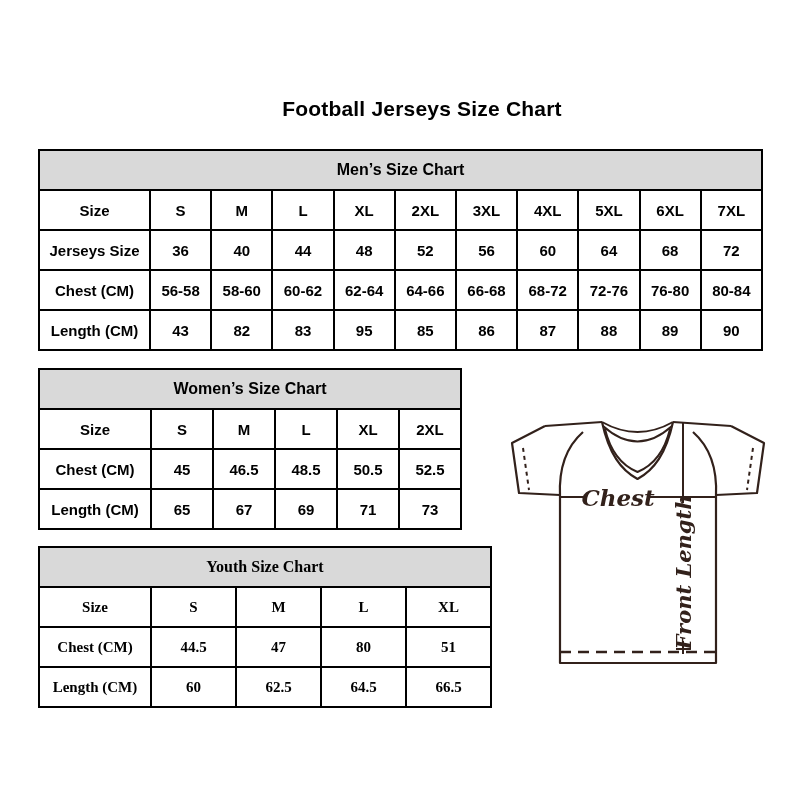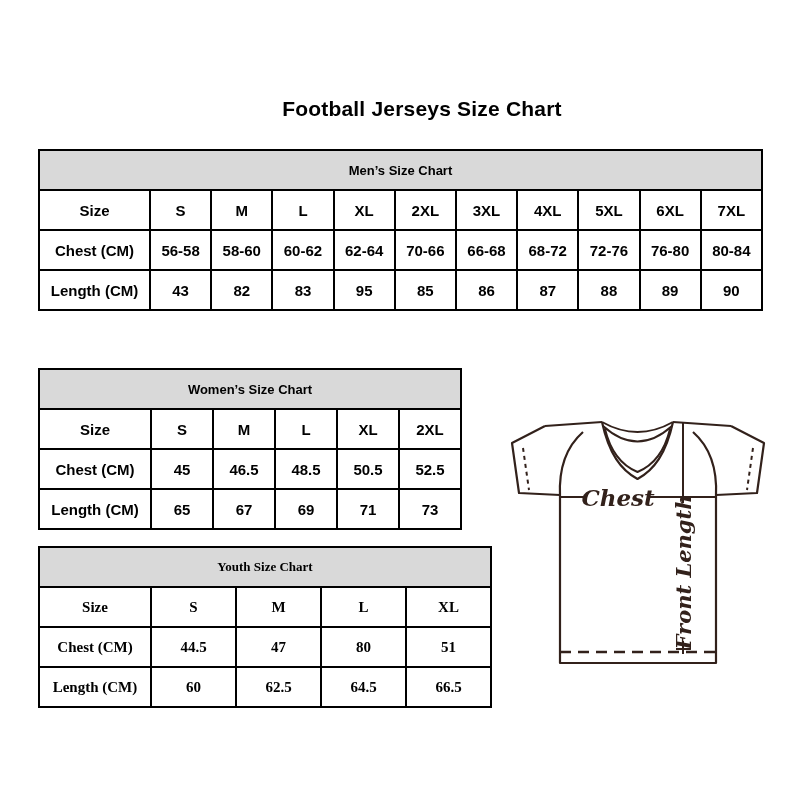--- a/index.html
+++ b/index.html
@@ -13,21 +13,21 @@
   }
   table.size-table{
     position:absolute;border-collapse:collapse;table-layout:fixed;
     background:#fff;
   }
   table.size-table th,table.size-table td{
     border:2px solid #000;text-align:center;vertical-align:middle;
     font-weight:bold;font-size:15px;height:38px;padding:0;overflow:hidden;
   }
   table.size-table tr.band th{
-    background:#d9d9d9;font-size:13px;
+    background:#d9d9d9;font-size:16px;
   }
   #men-table{left:38px;top:149px;width:725px;}
   #women-table{left:38px;top:368px;width:424px;}
   #youth-table{left:38px;top:546px;width:454px;font-family:Liberation Serif, serif;}
   .jersey-wrap{position:absolute;left:498px;top:396px;width:282px;height:292px;}
   .jersey-wrap svg{display:block;}
 </style>
 </head>
 <body>
 
@@ -60,26 +60,39 @@
         <td>L</td>
         <td>XL</td>
         <td>2XL</td>
         <td>3XL</td>
         <td>4XL</td>
         <td>5XL</td>
         <td>6XL</td>
         <td>7XL</td>
       </tr>
       <tr>
+        <th>Jerseys Size</th>
+        <td>36</td>
+        <td>40</td>
+        <td>44</td>
+        <td>48</td>
+        <td>52</td>
+        <td>56</td>
+        <td>60</td>
+        <td>64</td>
+        <td>68</td>
+        <td>72</td>
+      </tr>
+      <tr>
         <th>Chest (CM)</th>
         <td>56-58</td>
         <td>58-60</td>
         <td>60-62</td>
         <td>62-64</td>
-        <td>70-66</td>
+        <td>64-66</td>
         <td>66-68</td>
         <td>68-72</td>
         <td>72-76</td>
         <td>76-80</td>
         <td>80-84</td>
       </tr>
       <tr>
         <th>Length (CM)</th>
         <td>43</td>
         <td>82</td>

